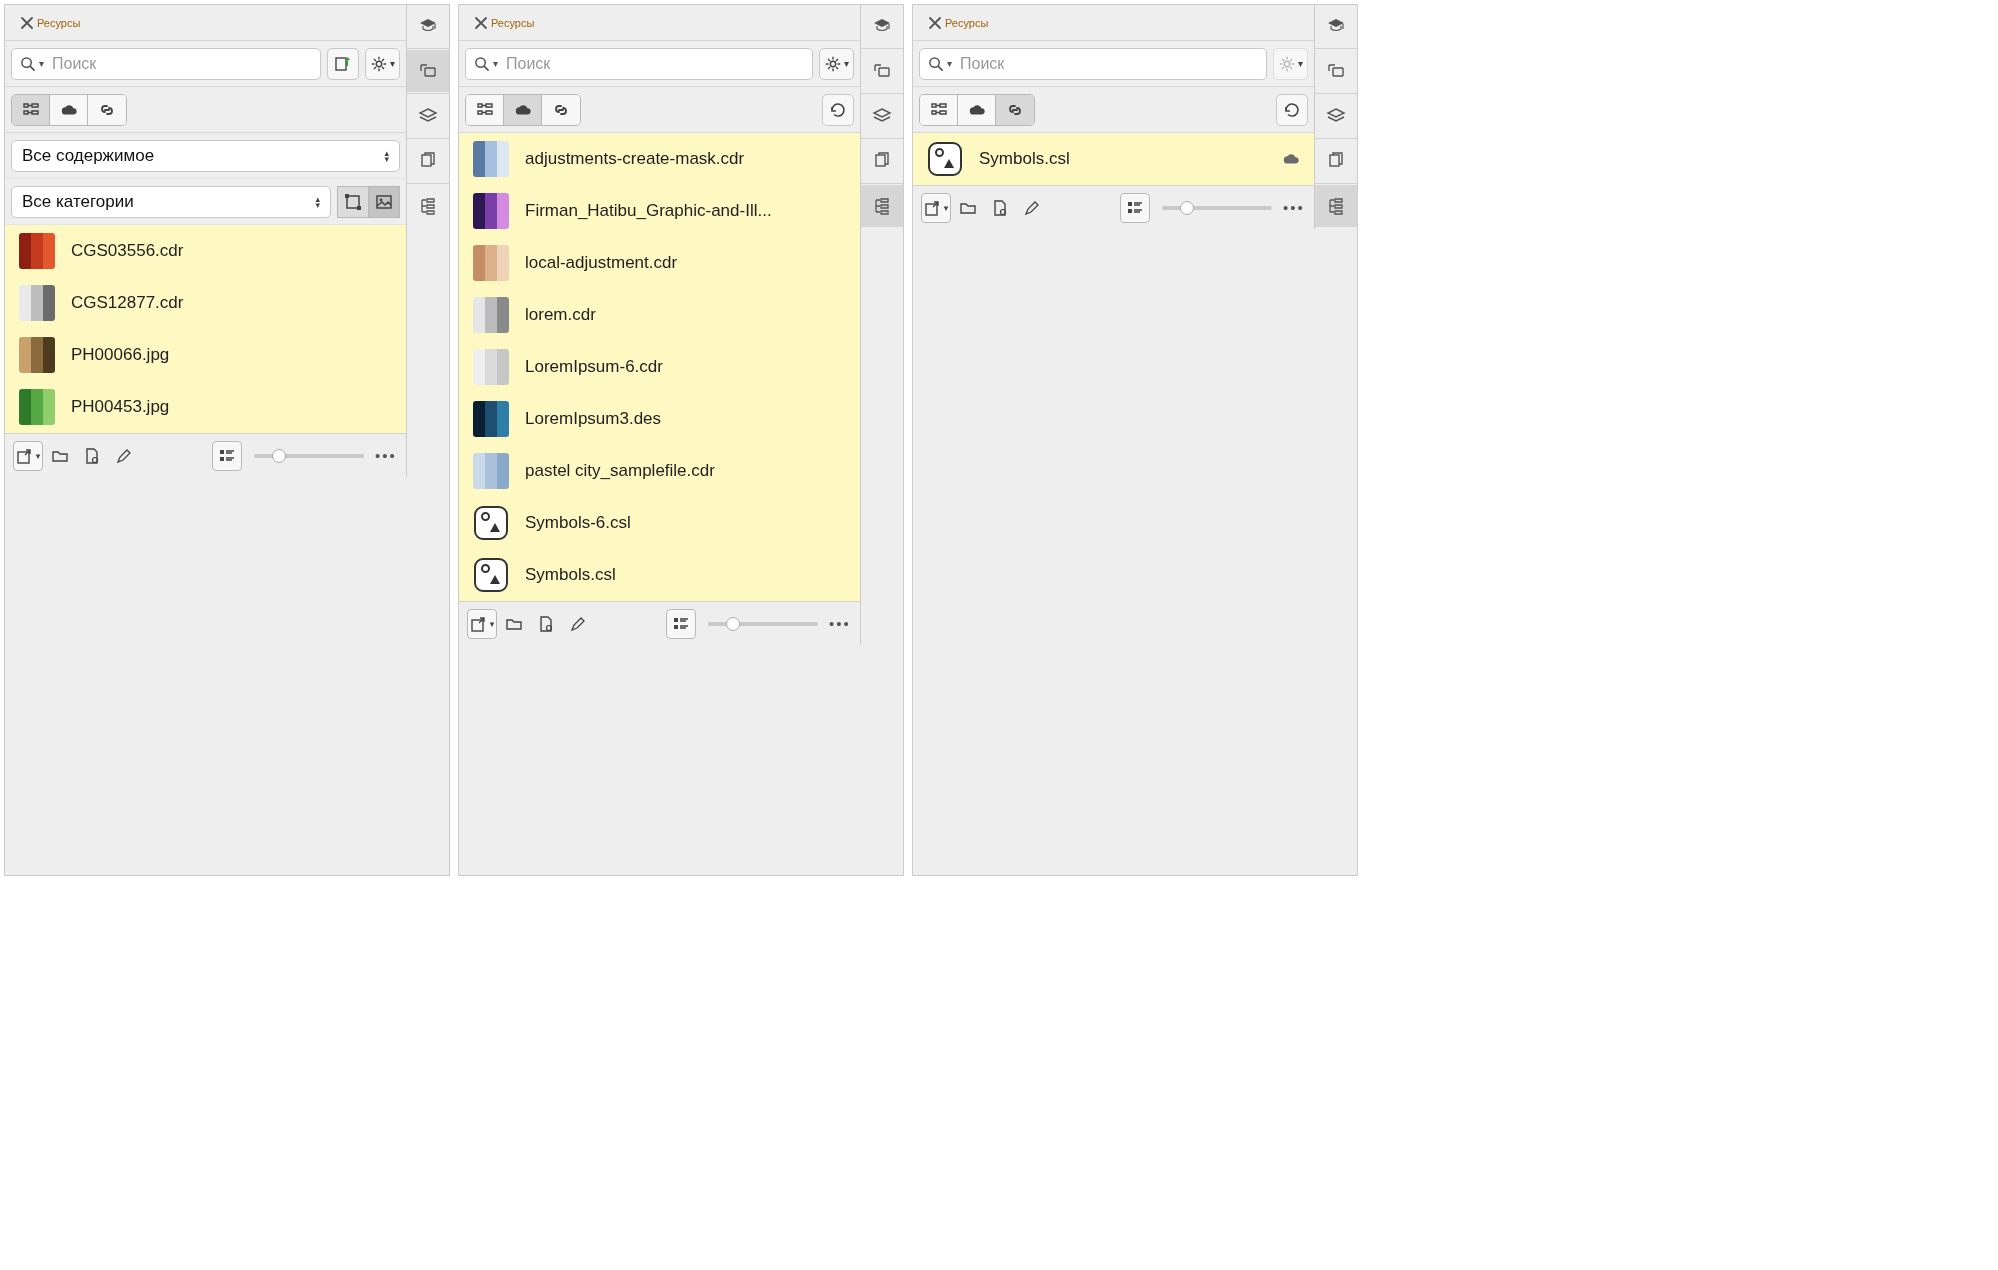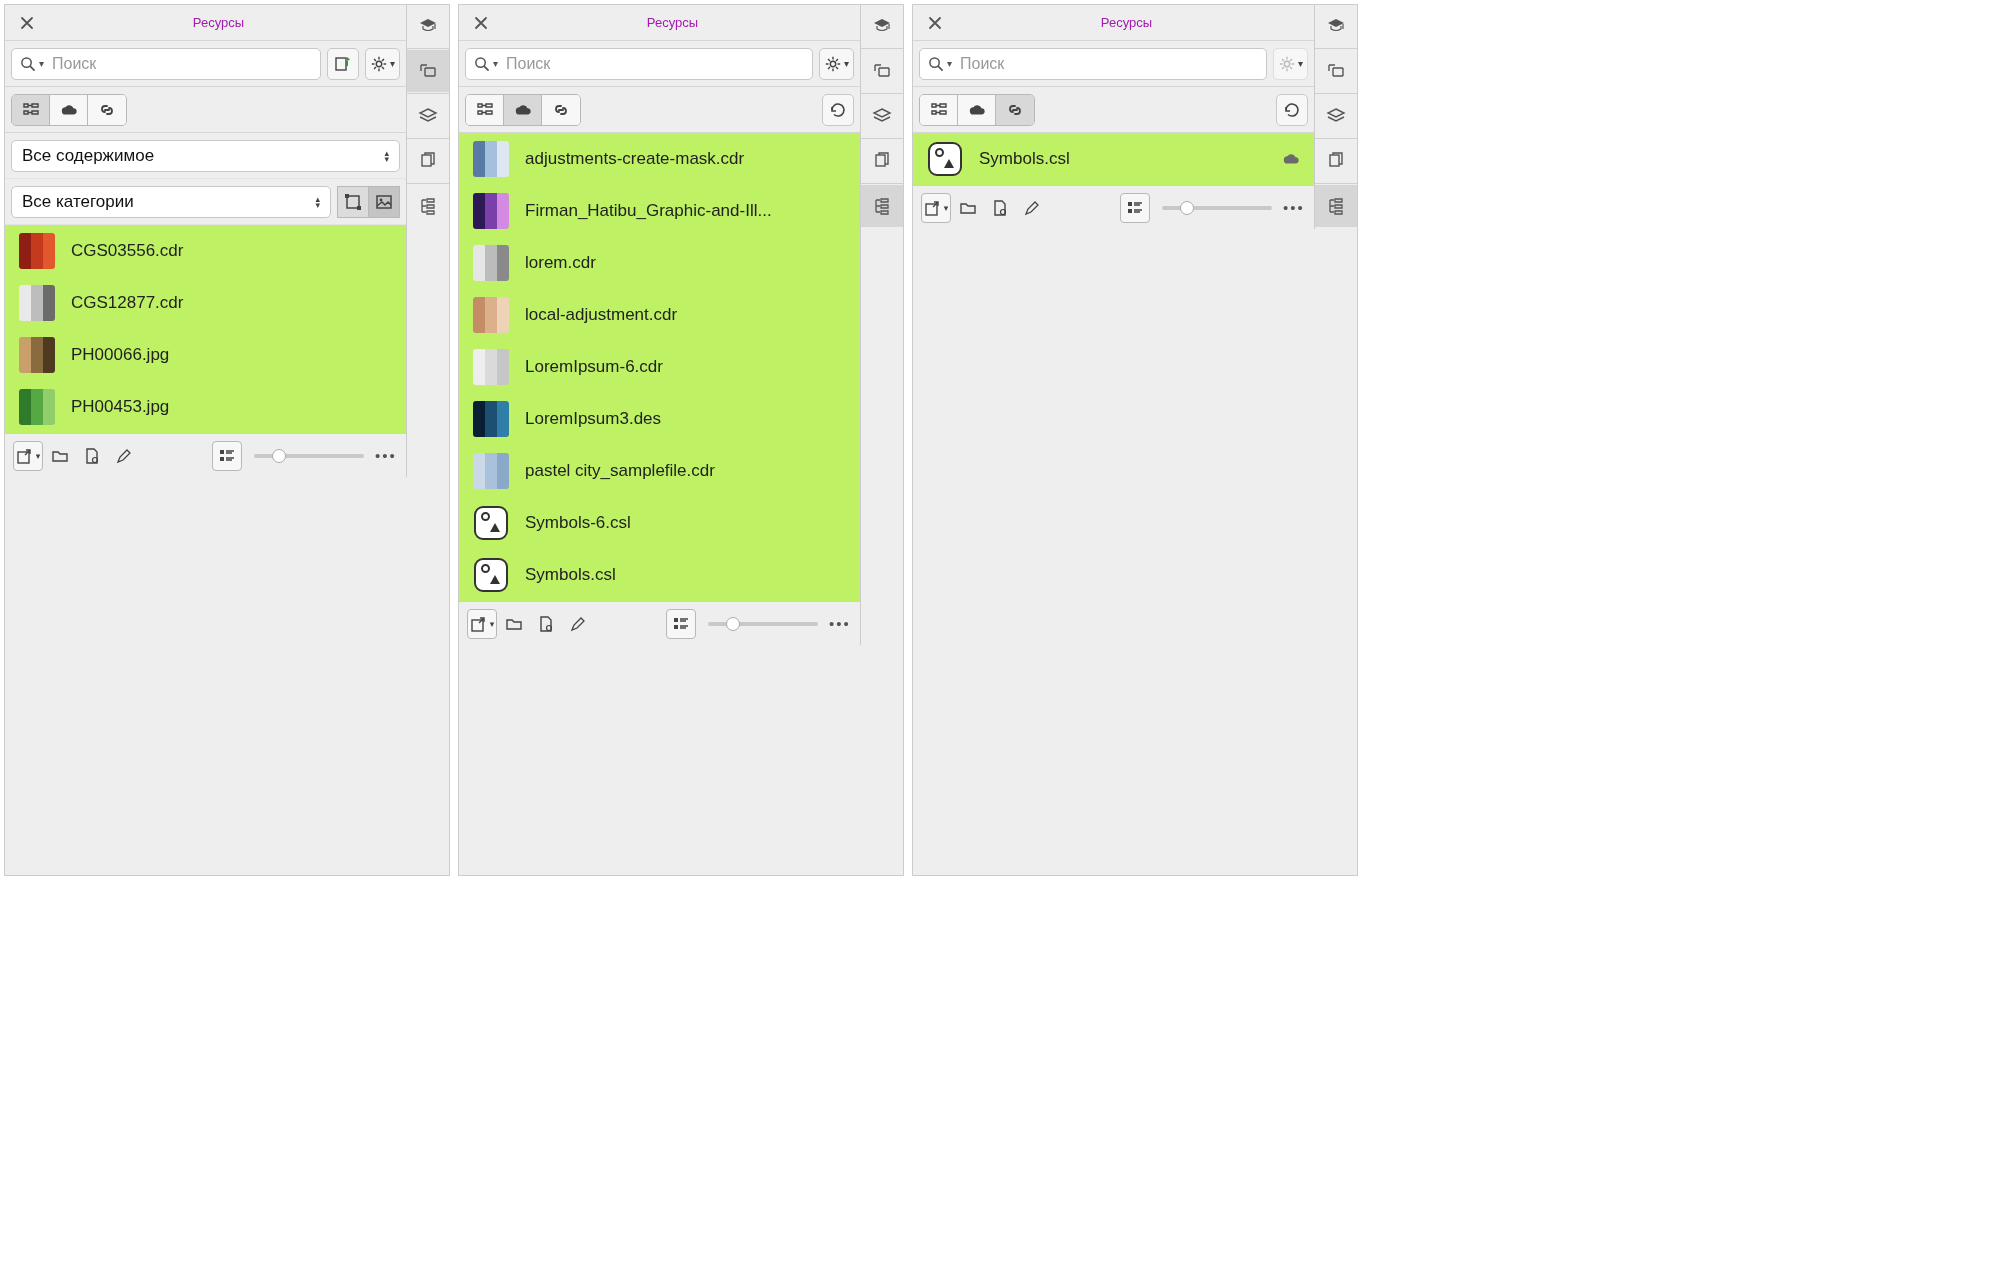--- a/index.html
+++ b/index.html
@@ -3,21 +3,21 @@
 <meta charset="utf-8">
 <style>
 html,body{margin:0;padding:0;background:#fff;font-family:-apple-system,Helvetica,Arial,sans-serif;font-size:15px;color:#222}
 *{box-sizing:border-box}
 .stage{display:flex;gap:8px;padding:4px}
 .panel{display:flex;flex-direction:column;width:446px;height:872px;background:#eee;border:1px solid #ccc}
 .side-rail{display:flex;flex-direction:column;width:42px;background:#eee}
 .group{display:flex;flex-direction:row}
 .main{flex:1;display:flex;flex-direction:column;border-right:1px solid #ccc}
 .titlebar{display:flex;align-items:center;height:36px;padding:0 6px;border-bottom:1px solid #d6d6d6}
-.titlebar .title{flex:1;text-align:center;font-size:13px;color:#a21caf}
+.titlebar .title{flex:1;font-size:11px;color:#a16207}
 .close{width:20px;height:20px;display:flex;align-items:center;justify-content:center;color:#555;font-size:20px;cursor:pointer;margin-left:6px}
 .toolbar{display:flex;align-items:center;gap:6px;height:46px;padding:6px;border-bottom:1px solid #d6d6d6}
 .searchbox{flex:1;display:flex;align-items:center;background:#fff;border:1px solid #c8c8c8;border-radius:5px;height:32px;padding:0 8px}
 .searchbox .mag{color:#555;margin-right:4px;display:flex;align-items:center}
 .searchbox .caret{color:#555;font-size:10px;margin-right:6px}
 .searchbox input{flex:1;border:none;outline:none;font-size:16px;background:transparent;color:#444}
 .searchbox input::placeholder{color:#999}
 .btn{height:32px;min-width:32px;background:#f7f7f7;border:1px solid #c8c8c8;border-radius:5px;display:flex;align-items:center;justify-content:center;color:#444;cursor:pointer;padding:0 4px}
 .btn.disabled{color:#bbb;border-color:#ddd}
 .btn svg{display:block}
@@ -28,21 +28,21 @@
 .seg .sbtn{width:38px;height:30px;display:flex;align-items:center;justify-content:center;background:#f7f7f7;border-right:1px solid #b8b8b8;cursor:pointer;color:#444}
 .seg .sbtn:last-child{border-right:none}
 .seg .sbtn.active{background:#d8d8d8}
 .spacer{flex:1}
 .dd-row{display:flex;align-items:center;gap:6px;height:46px;padding:6px;border-bottom:1px solid #e4e4e4}
 .dd{flex:1;height:32px;background:#fff;border:1px solid #c8c8c8;border-radius:5px;display:flex;align-items:center;padding:0 10px;font-size:17px;color:#111;cursor:pointer;position:relative}
 .dd .chev{margin-left:auto;display:flex;flex-direction:column;line-height:6px;font-size:9px;color:#444}
 .sq{width:32px;height:32px;background:#dcdcdc;border:1px solid #b8b8b8;display:flex;align-items:center;justify-content:center;color:#444;cursor:pointer}
 .sq.active{background:#c4c4c4}
 .sq + .sq{margin-left:-1px}
-.list{flex:1;overflow:auto;background:#bef264}
+.list{flex:1;overflow:auto;background:#fef9c3}
 .item{display:flex;align-items:center;height:52px;padding:0 14px;cursor:pointer}
 .item.selected{background:#1a74ff;color:#fff}
 .thumb{width:36px;height:36px;border-radius:3px;margin-right:16px;display:flex;align-items:center;justify-content:center;flex-shrink:0;font-size:10px;color:#fff;overflow:hidden}
 .fname{font-size:17px;color:#222;flex:1;white-space:nowrap;overflow:hidden;text-overflow:ellipsis}
 .item.selected .fname{color:#fff;font-weight:500}
 .status-ic{margin-left:6px;display:flex;align-items:center;color:#6b6b6b}
 .item.selected .status-ic{color:#ff7a00}
 .footer{display:flex;align-items:center;height:44px;padding:0 8px;border-top:1px solid #d0d0d0;background:#eee}
 .fbtn{width:30px;height:30px;display:flex;align-items:center;justify-content:center;color:#444;cursor:pointer;border:1px solid transparent;border-radius:4px;margin-right:2px}
 .fbtn.primary{border:1px solid #b8b8b8;background:#f7f7f7}
@@ -347,36 +347,36 @@
                   <span style="background:#2d1a55"></span>
                   <span style="background:#7a3fa8"></span>
                   <span style="background:#d48ae0"></span>
                 </div>
               </div>
               <div class="fname">Firman_Hatibu_Graphic-and-Ill...</div>
             </div>
             <div class="item">
               <div class="thumb">
                 <div class="sw">
+                  <span style="background:#c48d66"></span>
+                  <span style="background:#dbb08a"></span>
+                  <span style="background:#eed3b6"></span>
+                </div>
+              </div>
+              <div class="fname">local-adjustment.cdr</div>
+            </div>
+            <div class="item">
+              <div class="thumb">
+                <div class="sw">
                   <span style="background:#e6e6e6"></span>
                   <span style="background:#bcbcbc"></span>
                   <span style="background:#8a8a8a"></span>
                 </div>
               </div>
               <div class="fname">lorem.cdr</div>
-            </div>
-            <div class="item">
-              <div class="thumb">
-                <div class="sw">
-                  <span style="background:#c48d66"></span>
-                  <span style="background:#dbb08a"></span>
-                  <span style="background:#eed3b6"></span>
-                </div>
-              </div>
-              <div class="fname">local-adjustment.cdr</div>
             </div>
             <div class="item">
               <div class="thumb">
                 <div class="sw">
                   <span style="background:#eee"></span>
                   <span style="background:#dadada"></span>
                   <span style="background:#c6c6c6"></span>
                 </div>
               </div>
               <div class="fname">LoremIpsum-6.cdr</div>

